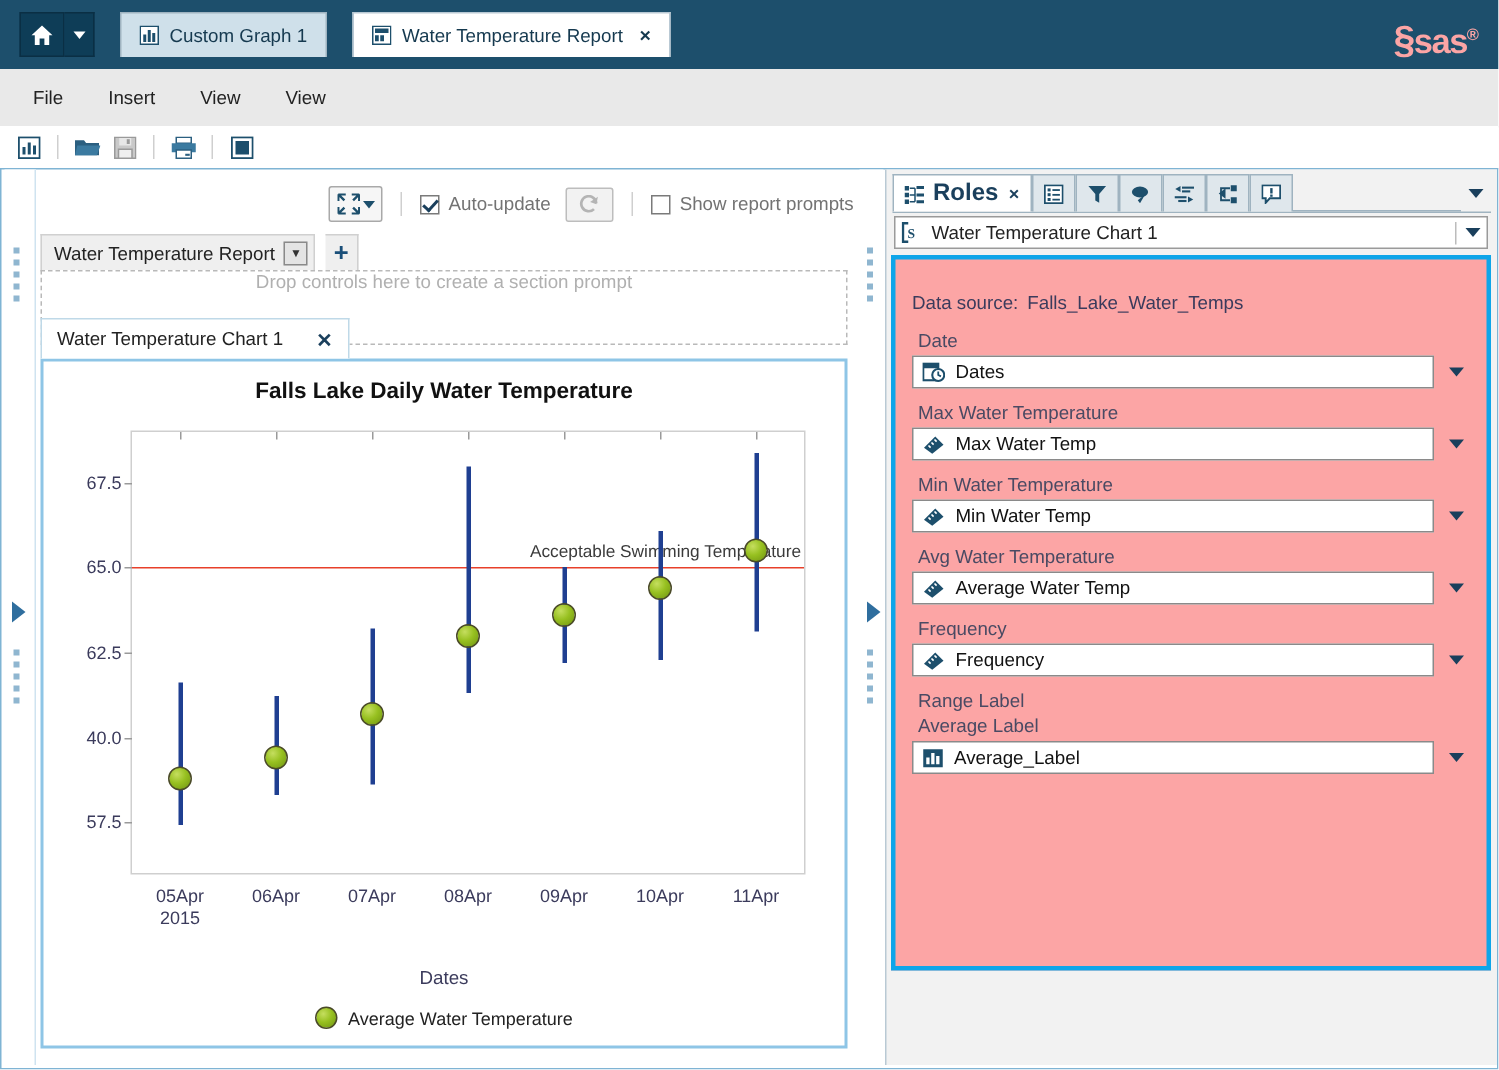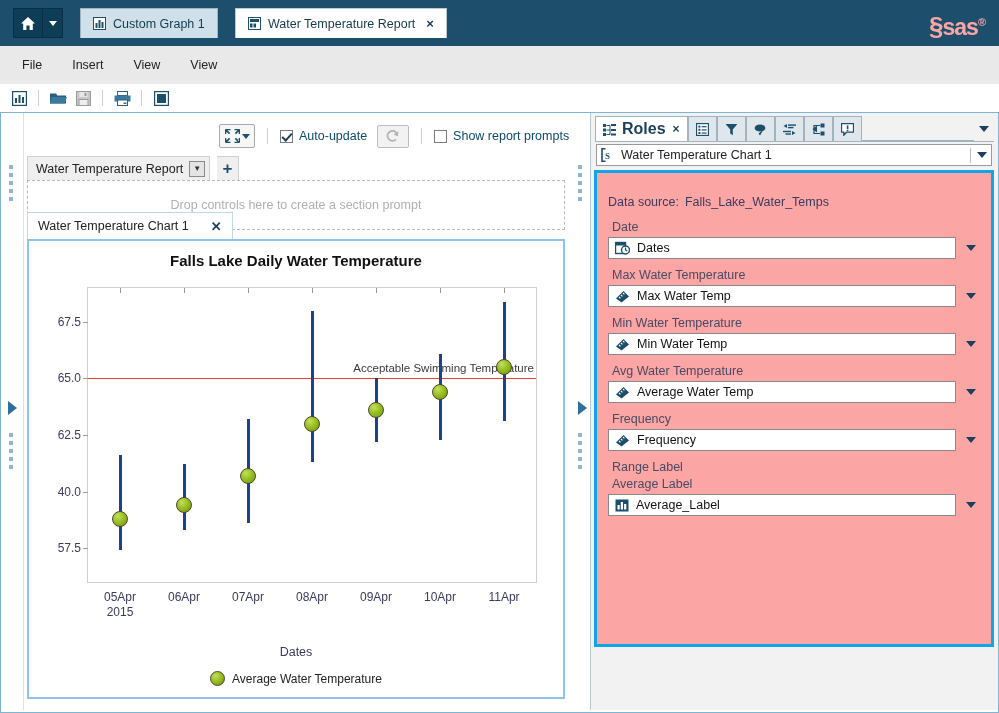--- a/index.html
+++ b/index.html
@@ -52,37 +52,37 @@
     border-left:9px solid #2f6e9e;border-top:7px solid transparent;border-bottom:7px solid transparent;cursor:pointer;}
 
   
   .rtoolbar{position:absolute;left:22px;top:6px;width:565px;height:34px;display:flex;align-items:center;}
   .expand-btn{margin-left:196px;width:34px;height:22px;border:1px solid #a9a9a9;background:#f6f6f6;border-radius:2px;
     display:flex;align-items:center;justify-content:center;gap:2px;cursor:pointer;}
   .chk{width:13px;height:13px;border:1px solid #7a7a7a;background:#fff;display:inline-block;
     position:relative;box-sizing:border-box;cursor:pointer;}
   .chk.on:after{content:"";position:absolute;left:3px;top:0px;width:4px;height:8px;
     border:solid #1a3f5c;border-width:0 2px 2px 0;transform:rotate(42deg);}
-  .lbl{font-size:12.5px;color:#0c4a6e;margin-left:6px;}
+  .lbl{font-size:12.5px;color:#737373;margin-left:6px;}
   .refresh-btn{width:30px;height:21px;border:1px solid #bdbdbd;background:#f2f2f2;border-radius:2px;
     display:flex;align-items:center;justify-content:center;margin-left:10px;color:#a6a6a6;font-size:13px;cursor:pointer;}
 
   
   .sectiontab{position:absolute;left:26px;top:43px;height:24px;display:flex;align-items:center;
     background:#efefef;border:1px solid #d0d0d0;border-bottom:none;padding:0 4px 0 8px;box-sizing:border-box;}
   .sectiontab .nm{font-size:12.5px;color:#222;}
   .tinybtn{width:14px;height:14px;border:1px solid #8a8a8a;background:#e4e4e4;display:inline-flex;
     align-items:center;justify-content:center;margin-left:6px;font-size:8px;color:#333;cursor:pointer;}
   .plusbtn{width:22px;height:24px;display:inline-flex;align-items:center;justify-content:center;
     font-size:17px;color:#1a4f79;font-weight:bold;background:#efefef;border:1px solid #d0d0d0;
     border-bottom:none;border-left:none;box-sizing:border-box;cursor:pointer;}
 
   
   .dropzone{position:absolute;left:26px;top:67px;width:538px;height:50px;
-    border:1px dashed #b9b9b9;box-sizing:border-box;display:flex;align-items:center;justify-content:center;}
+    border:1px dashed #b9b9b9;box-sizing:border-box;display:flex;justify-content:center;}
   .dropzone span{color:#b0b0b0;font-size:12.5px;}
 
   
   .objtab{position:absolute;left:26px;top:99px;height:27px;background:#fff;border:1px solid #bfd9e8;
     border-bottom:none;display:flex;align-items:center;padding:0 10px;box-sizing:border-box;gap:22px;z-index:5;}
   .objtab .nm{font-size:12.5px;color:#222;}
   .objtab .x{font-size:13px;font-weight:bold;color:#1a3f5c;cursor:pointer;}
 
   
   .chartbox{position:absolute;left:26px;top:126px;width:538px;height:460px;

